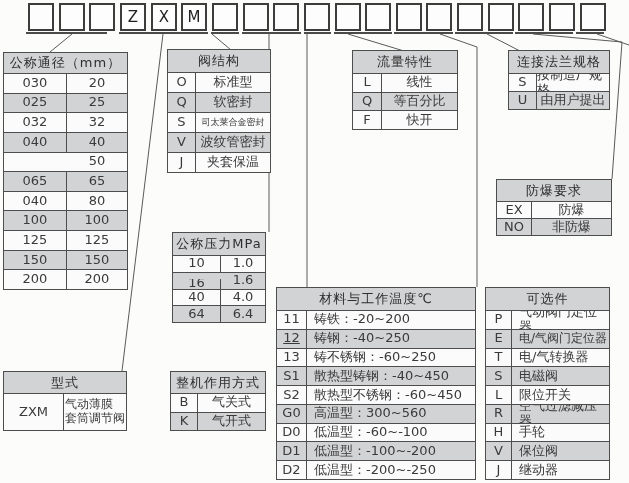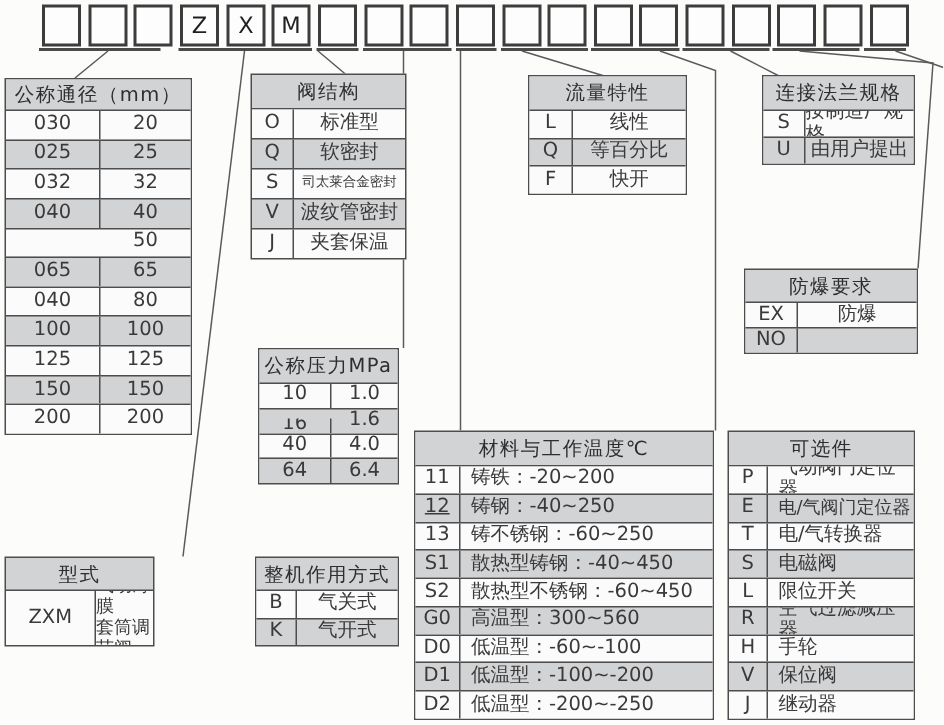--- a/index.html
+++ b/index.html
@@ -200,20 +200,21 @@
 
   <div class="tbl" style="left:496px;top:179px;width:116px;height:57px;--c1:34px;">
     <div class="hd" style="height:21px;">防爆要求</div>
     <div class="rows">
         <div class="t-row white">
           <div class="c1" style="width: 34px;">EX</div>
           <div class="c2">防爆</div>
         </div>
         <div class="t-row gray">
           <div class="c1" style="width: 34px;">NO</div>
+          <div class="c2">非防爆</div>
         </div>
       </div>
   </div>
 
   <div class="tbl" style="left:172px;top:232px;width:94px;height:91px;--c1:47px;">
     <div class="hd" style="height:22px;">公称压力MPa</div>
     <div class="rows">
         <div class="t-row white">
           <div class="c1" style="width: 47px;">10</div>
           <div class="c2">1.0</div>
@@ -310,21 +311,21 @@
           <div class="c1" style="width: 25px;">V</div>
           <div class="c2">保位阀</div>
         </div>
         <div class="t-row white">
           <div class="c1" style="width: 25px;">J</div>
           <div class="c2">继动器</div>
         </div>
       </div>
   </div>
 
-  <div class="tbl" style="left:3px;top:371px;width:100px;height:60px;--c1:59px;">
+  <div class="tbl" style="left:3px;top:371px;width:124px;height:60px;--c1:59px;">
     <div class="hd" style="height:21px;">型式</div>
     <div class="rows">
         <div class="t-row white">
           <div class="c1" style="width: 59px;">ZXM</div>
           <div class="c2" style="font-size: 12px;">气动薄膜
 套筒调节阀</div>
         </div>
       </div>
   </div>
 

